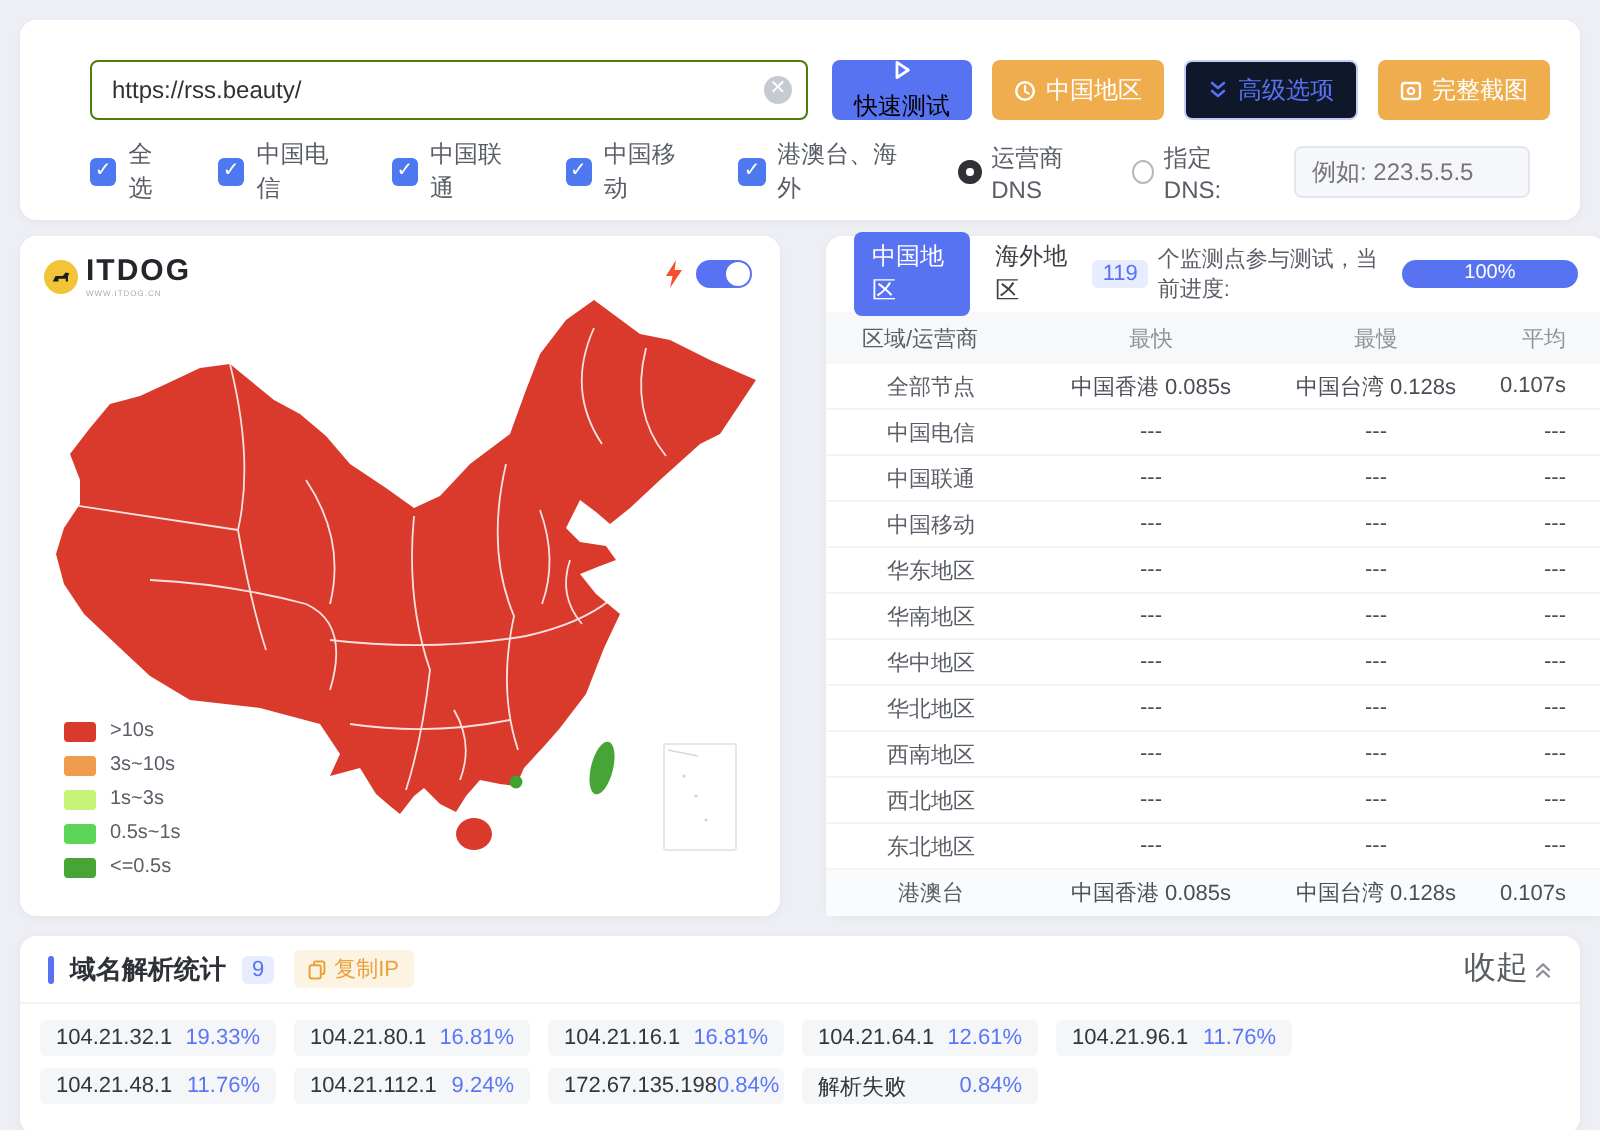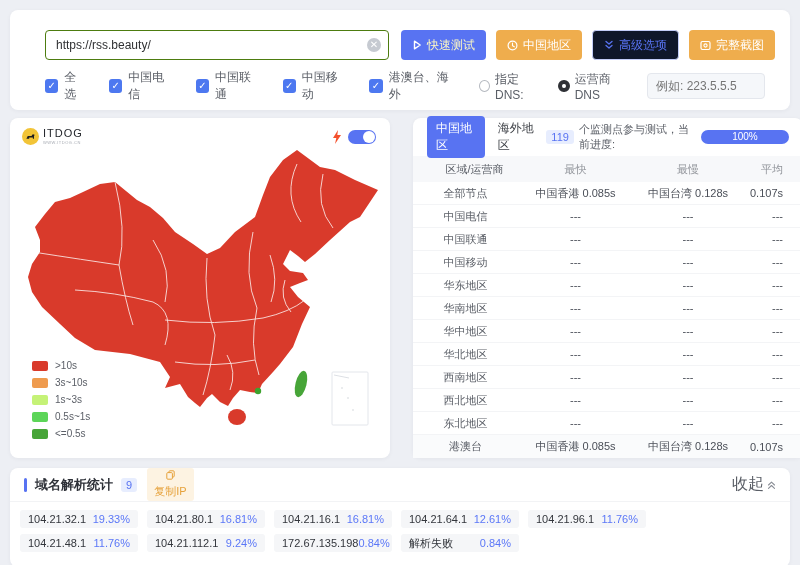--- a/index.html
+++ b/index.html
@@ -9,38 +9,38 @@
 
   
   #toolbar-card { left:10px; top:10px; width:780px; height:100px; }
   .url-row { position:absolute; left:35px; right:15px; top:20px; height:30px; display:flex; align-items:center; }
   .url-input-wrap { position:relative; width:385px; height:30px; }
   .url-input { width:100%; height:100%; border:1px solid #4d7c0f; border-radius:4px; padding:0 28px 0 10px; font-size:12px; color:#303133; outline:none; font-family:inherit; }
   .clear-ic { position:absolute; right:8px; top:8px; width:14px; height:14px; border-radius:50%; background:#c6cad1; color:#fff; font-size:10px; line-height:14px; text-align:center; cursor:pointer; }
   .btn-group { display:flex; gap:10px; margin-left:12px; }
   .btn { height:30px; padding:0 11px; border-radius:4px; font-size:12px; display:flex; align-items:center; gap:5px; border:none; cursor:pointer; white-space:nowrap; font-family:inherit; }
   .btn svg { flex:none; }
-  .btn-primary { background:#5873f2; color:#fef9c3; }
+  .btn-primary { background:#5873f2; color:#000000;flex-direction:column; }
   .btn-warning { background:#efad4d; color:#fff; }
   .btn-plain { background:#0f172a; color:#5873f2; border:1px solid #c3cdf8; }
   .opt-row { position:absolute; left:35px; right:25px; top:66px; height:20px; display:flex; align-items:center; }
   .cb { display:flex; align-items:center; gap:6px; font-size:12px; color:#5a5e66; margin-right:22px; cursor:pointer; }
   .cb-box { width:14px; height:14px; background:#4d78f0; border-radius:3px; color:#fff; font-size:10px; line-height:14px; text-align:center; }
   .dns-group { margin-left:auto; display:flex; align-items:center; gap:6px; font-size:12px; color:#5a5e66; }
   .radio { width:12px; height:12px; border-radius:50%; border:4px solid #2f3136; background:#fff; }
   .radio.off { border:1px solid #b4b8bf; width:12px; height:12px; }
   .dns-input { width:118px; height:26px; background:#f5f7fa; border:1px solid #e4e7ed; border-radius:4px; font-size:12px; color:#c0c4cc; padding:0 8px; margin-left:2px; font-family:inherit; }
   .radio-item { display:flex; align-items:center; gap:5px; cursor:pointer; margin-right:10px; }
 
   
   #map-card { left:10px; top:118px; width:380px; height:340px; }
   .map-logo { position:absolute; left:12px; top:10px; display:flex; align-items:center; gap:4px; }
   .logo-circle { width:17px; height:17px; border-radius:50%; background:#f2c437; display:flex; align-items:center; justify-content:center; }
   .logo-texts { line-height:1; }
-  .logo-title { font-size:11px; font-weight:normal; color:#23262b; letter-spacing:1px;text-align:right; }
+  .logo-title { font-size:15px; font-weight:bold; color:#23262b; letter-spacing:1px;text-align:right; }
   .logo-sub { font-size:4px; color:#a7abb3; letter-spacing:.5px; margin-top:2px; }
   .map-controls { position:absolute; right:14px; top:12px; display:flex; align-items:center; gap:6px; }
   .toggle { width:28px; height:14px; border-radius:7px; background:#5873f2; position:relative; cursor:pointer; }
   .toggle-knob { position:absolute; right:1px; top:1px; width:12px; height:12px; border-radius:50%; background:#fff; }
   .map-svg { position:absolute; left:5px; top:22px; }
   .legend { position:absolute; left:22px; top:239px; }
   .legend-item { display:flex; align-items:center; gap:7px; height:17px; }
   .legend-swatch { width:16px; height:10px; border-radius:2px; }
   .legend-label { font-size:10px; color:#5a5e66; }
 
@@ -52,30 +52,30 @@
   .tab + .tab { margin-left:4px; }
   .stat-group { margin-left:auto; display:flex; align-items:center; gap:5px; }
   .badge-blue { background:#e7edfe; color:#5873f2; font-size:11px; padding:1px 5px; border-radius:3px; }
   .stat-text { font-size:11px; color:#5a5e66; }
   .progress { width:110px; height:14px; border-radius:7px; background:#5873f2; color:#fff; font-size:10px; text-align:center; line-height:14px; overflow:hidden; }
   .tbl-header { height:26px; background:#f7f8fa; display:grid; grid-template-columns:105px 115px 110px 60px; align-items:center; font-size:11px; color:#909399; }
   .tbl-header .c1 { padding-left:18px; }
   .tbl-row { height:23px; display:grid; grid-template-columns:105px 115px 110px 60px; align-items:center; font-size:11px; color:#4a4e57; border-bottom:1px solid #f3f4f6; }
   .tbl-row:last-child { background:#fafbfc; border-bottom:none; }
   .c1 { text-align:center; color:#5a5e66; }
-  .tbl-header .c1 { text-align:center; }
+  .tbl-header .c1 { text-align:left; }
   .c2,.c3 { text-align:center; }
   .c4 { text-align:right; padding-right:20px; }
 
   
   #dns-card { left:10px; top:468px; width:780px; height:99px; }
   .dns-head { height:34px; display:flex; align-items:center; padding:0 14px; border-bottom:1px solid #f2f3f5; }
   .head-bar { width:3px; height:14px; background:#5873f2; border-radius:2px; margin-right:8px; }
   .dns-title { font-size:13px; font-weight:bold; color:#2e3138; }
-  .chip-orange { background:#fdf3e2; color:#e6a23c; font-size:11px; padding:2px 7px; border-radius:3px; margin-left:10px; display:flex; align-items:center; gap:4px; cursor:pointer;flex-direction:column; }
+  .chip-orange { background:#fdf3e2; color:#e6a23c; font-size:11px; padding:2px 7px; border-radius:3px; margin-left:10px; display:flex; align-items:center; gap:4px; cursor:pointer; }
   .collapse { margin-left:auto; font-size:16px; color:#5a5e66; display:flex; align-items:center; gap:3px; cursor:pointer; }
   .ip-grid { padding:8px 10px 0; display:grid; grid-template-columns:repeat(5,118px); gap:6px 9px; }
   .ip-cell { height:18px; background:#f5f6f8; border-radius:3px; display:flex; align-items:center; justify-content:space-between; padding:0 8px; font-size:11px; }
   .ip-val { color:#33363c; }
   .ip-pct { color:#5b77f7; }
 </style>
 </head>
 <body>
 
 <div class="card" id="toolbar-card">
@@ -129,26 +129,26 @@
     <label class="cb">
       <span class="cb-box">✓</span>
       <span>中国移动</span>
     </label>
     <label class="cb">
       <span class="cb-box">✓</span>
       <span>港澳台、海外</span>
     </label>
     <div class="dns-group">
       <span class="radio-item">
+        <span class="radio"></span>
+        <span>运营商DNS</span>
+      </span>
+      <span class="radio-item">
         <span class="radio off"></span>
         <span>指定DNS:</span>
-      </span>
-      <span class="radio-item">
-        <span class="radio"></span>
-        <span>运营商DNS</span>
       </span>
       <input class="dns-input" disabled="" placeholder="例如: 223.5.5.5" style="">
     </div>
   </div>
 </div>
 
 <div class="card" id="map-card">
   <div class="map-logo">
     <span class="logo-circle">
       <svg width="11" height="11" viewBox="0 0 12 12">

